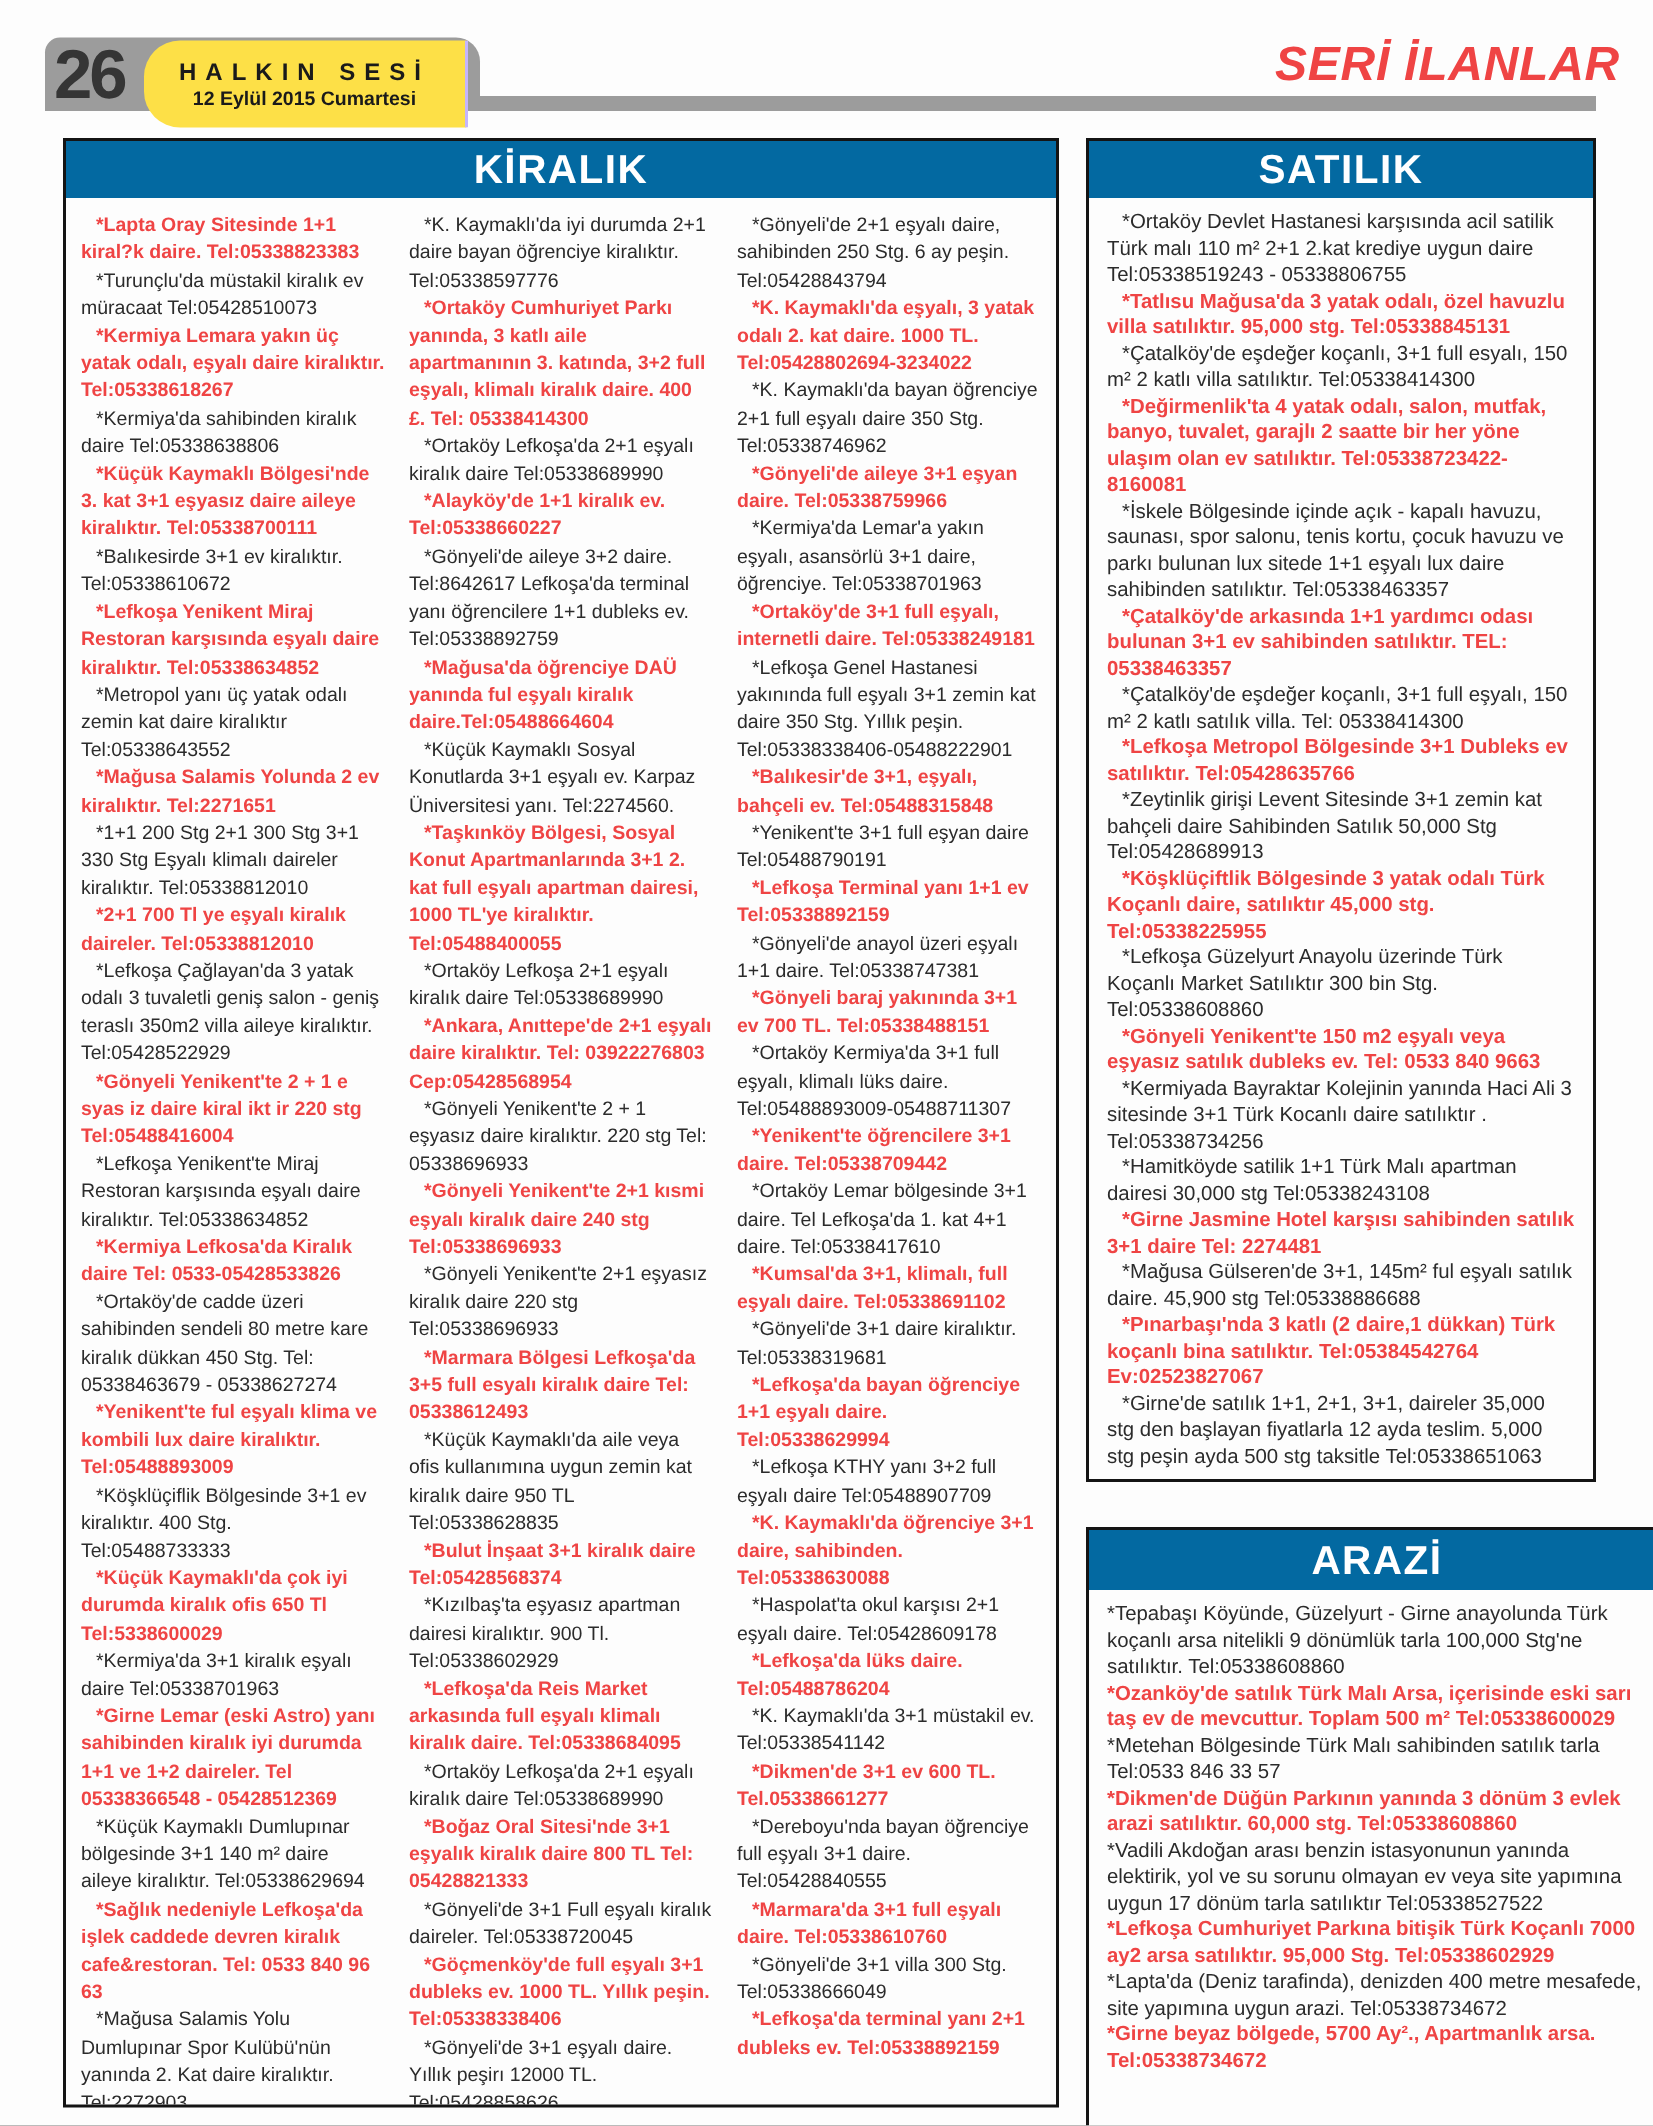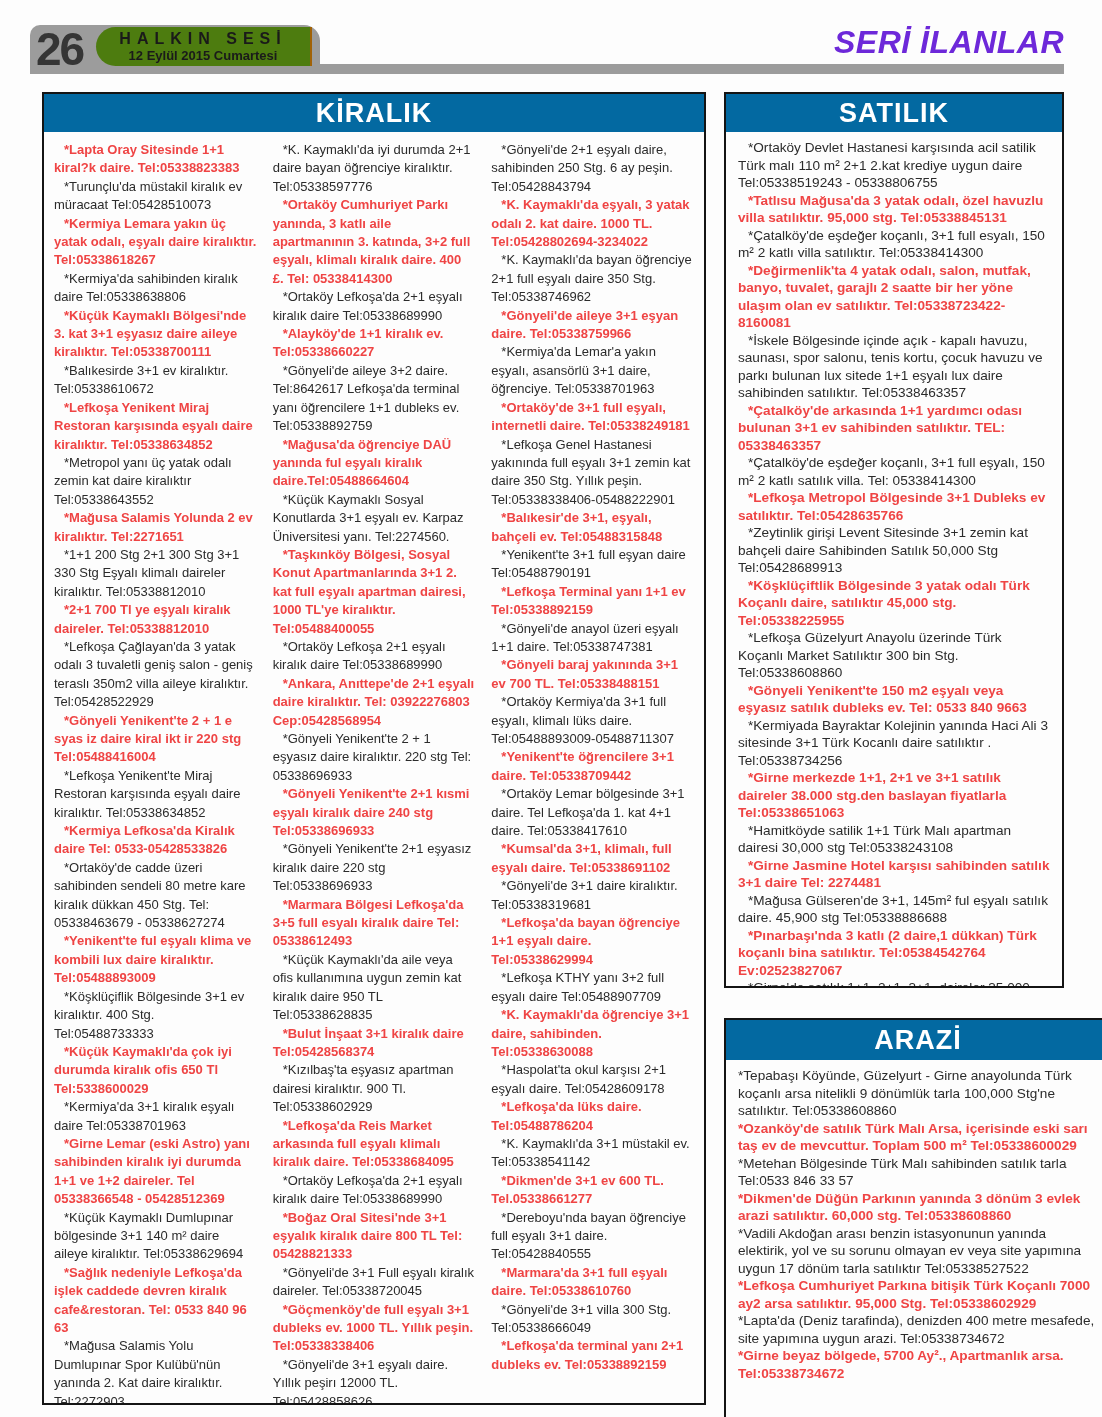--- a/index.html
+++ b/index.html
@@ -6,27 +6,27 @@
   .page{
     position:relative;width:1102px;height:1417px;background:#fdfdfd;
     font-family:Liberation Sans, sans-serif;color:#1c1c1c;overflow:hidden;margin:0 auto;
   }
   
   .hdr-graybox{position:absolute;left:30px;top:25px;width:290px;height:49px;
     background:#9c9c9c;border-radius:10px 16px 4px 10px;}
   .hdr-strip{position:absolute;left:30px;top:64px;width:1034px;height:10px;background:#9c9c9c;}
   .page-num{position:absolute;left:36px;top:22px;font-size:46px;font-weight:800;
     color:#353535;letter-spacing:-2px;}
-  .masthead-pill{position:absolute;left:96px;top:27px;width:214px;height:39px;background:#4d7c0f;
-    border-radius:24px 0 0 24px;border-right:2px solid #a16207;
+  .masthead-pill{position:absolute;left:96px;top:27px;width:214px;height:58px;background:#fde047;
+    border-radius:24px 0 0 24px;border-right:2px solid #c4b5fd;
     display:flex;flex-direction:column;justify-content:center;align-items:center;}
   .masthead-title{font-size:16px;font-weight:800;letter-spacing:6px;color:#1a1a1a;line-height:19px;}
   .masthead-date{font-size:13px;font-weight:700;color:#1a1a1a;line-height:16px;}
-  .seri-title{position:absolute;right:38px;top:24px;font-size:32px;font-weight:800;
-    font-style:italic;color:#6d28d9;letter-spacing:0.5px;}
+  .seri-title{position:absolute;right:22px;top:24px;font-size:32px;font-weight:800;
+    font-style:italic;color:#ef4444;letter-spacing:0.5px;}
   
   .sbox{position:absolute;border:2px solid #141414;background:#fdfdfd;overflow:hidden;box-sizing:border-box;}
   .box-kiralik{left:42px;top:92px;width:664px;height:1313px;}
   .box-satilik{left:724px;top:92px;width:340px;height:896px;}
   .box-arazi{left:724px;top:998px;width:388px;height:407px;margin-top:20px;}
   .band{height:38px;background:#0369a1;color:#fff;display:flex;align-items:center;
     justify-content:center;font-size:27px;font-weight:800;letter-spacing:1px;}
   .box-arazi .band{height:40px;}
   .cols{display:flex;gap:16px;padding:9px 10px;}
   .col{flex:1;min-width:0;font-size:13px;line-height:18.4px;}
@@ -145,21 +145,20 @@
         <p class="ad b">*Değirmenlik'ta 4 yatak odalı, salon, mutfak, banyo, tuvalet, garajlı 2 saatte bir her yöne ulaşım olan ev satılıktır. Tel:05338723422-8160081</p>
         <p class="ad">*İskele Bölgesinde içinde açık - kapalı havuzu, saunası, spor salonu, tenis kortu, çocuk havuzu ve parkı bulunan lux sitede 1+1 eşyalı lux daire sahibinden satılıktır. Tel:05338463357</p>
         <p class="ad b">*Çatalköy'de arkasında 1+1 yardımcı odası bulunan 3+1 ev sahibinden satılıktır. TEL: 05338463357</p>
         <p class="ad">*Çatalköy'de eşdeğer koçanlı, 3+1 full eşyalı, 150 m² 2 katlı satılık villa. Tel: 05338414300</p>
         <p class="ad b">*Lefkoşa Metropol Bölgesinde 3+1 Dubleks ev satılıktır. Tel:05428635766</p>
         <p class="ad">*Zeytinlik girişi Levent Sitesinde 3+1 zemin kat bahçeli daire Sahibinden Satılık 50,000 Stg Tel:05428689913</p>
         <p class="ad b">*Köşklüçiftlik Bölgesinde 3 yatak odalı Türk Koçanlı daire, satılıktır 45,000 stg. Tel:05338225955</p>
         <p class="ad">*Lefkoşa Güzelyurt Anayolu üzerinde Türk Koçanlı Market Satılıktır 300 bin Stg. Tel:05338608860</p>
         <p class="ad b">*Gönyeli Yenikent'te 150 m2 eşyalı veya eşyasız satılık dubleks ev. Tel: 0533 840 9663</p>
         <p class="ad">*Kermiyada Bayraktar Kolejinin yanında Haci Ali 3 sitesinde 3+1 Türk Kocanlı daire satılıktır . Tel:05338734256</p>
-        <p class="ad b">*Girne merkezde 1+1, 2+1 ve 3+1 satılık daireler 38.000 stg.den baslayan fiyatlarla Tel:05338651063</p>
         <p class="ad">*Hamitköyde satilik 1+1 Türk Malı apartman dairesi 30,000 stg Tel:05338243108</p>
         <p class="ad b">*Girne Jasmine Hotel karşısı sahibinden satılık 3+1 daire Tel: 2274481</p>
         <p class="ad">*Mağusa Gülseren'de 3+1, 145m² ful eşyalı satılık daire. 45,900 stg Tel:05338886688</p>
         <p class="ad b">*Pınarbaşı'nda 3 katlı (2 daire,1 dükkan) Türk koçanlı bina satılıktır. Tel:05384542764 Ev:02523827067</p>
         <p class="ad">*Girne'de satılık 1+1, 2+1, 3+1, daireler 35,000 stg den başlayan fiyatlarla 12 ayda teslim. 5,000 stg peşin ayda 500 stg taksitle Tel:05338651063</p>
       </div>
   </div>
 
   <div class="sbox box-arazi">
     <div class="band">ARAZİ</div>

